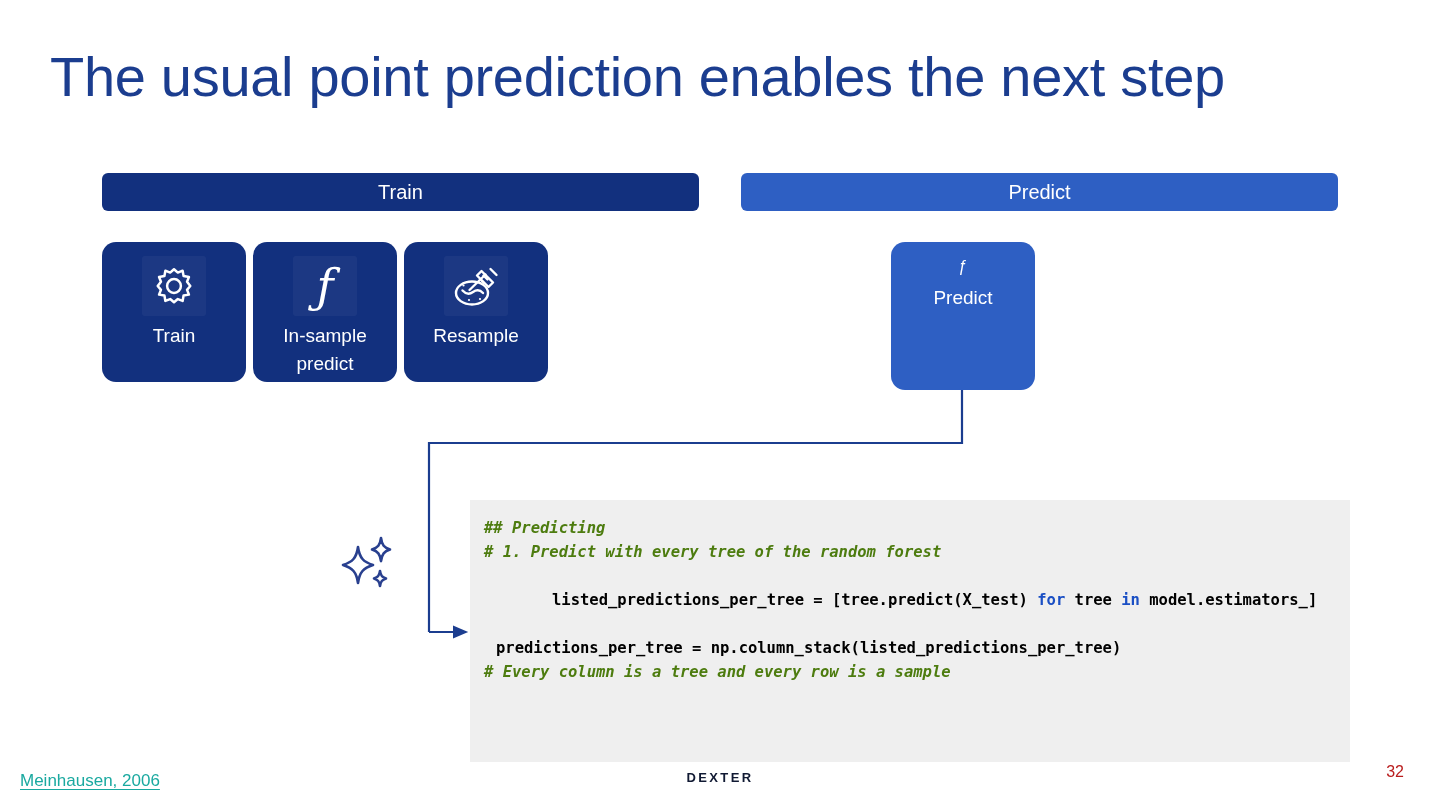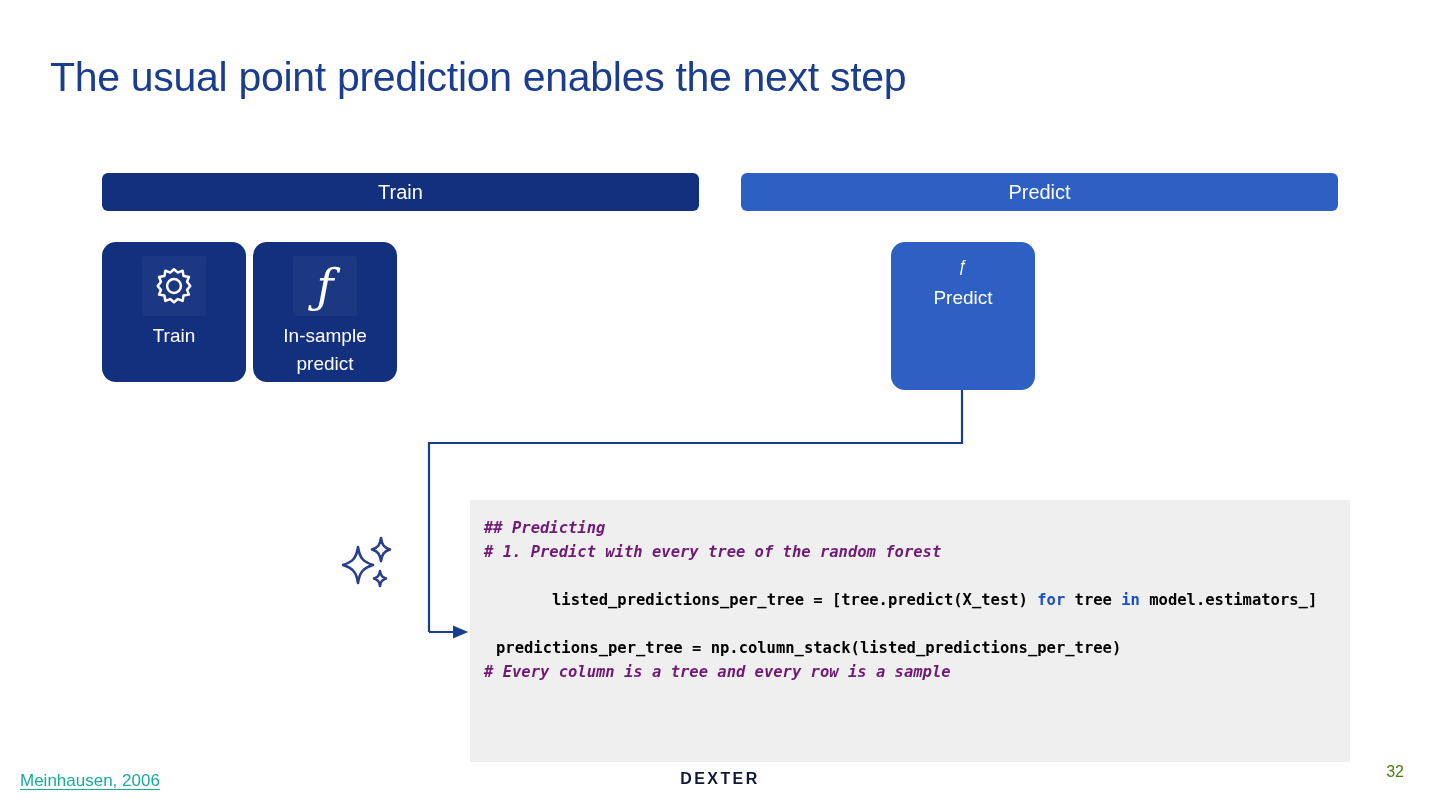--- a/index.html
+++ b/index.html
@@ -17,21 +17,21 @@
   .slide {
     position: absolute;
     inset: 0;
   }
 
   
   .slide-title {
     position: absolute;
     left: 50px;
     top: 48px;
-    font-size: 41px;
+    font-size: 56px;
     line-height: 58px;
     color: #1b3d8f;
     font-weight: 400;
     letter-spacing: -0.3px;
     white-space: nowrap;
   }
 
   
   .phase-bar {
     position: absolute;
@@ -156,21 +156,21 @@
     padding: 16px 14px 0 14px;
   }
   .code-line {
     font-family: "DejaVu Sans Mono", monospace;
     font-size: 15.5px;
     line-height: 24px;
     white-space: pre-wrap;
     word-break: break-word;
   }
   .code-comment {
-    color: #701a75;
+    color: #4d7c0f;
     font-style: italic;
     font-weight: bold;
   }
   .code-stmt {
     color: #000000;
     font-weight: bold;
     margin-left: 12px;
   }
   .kw {
     color: #1a4fc4;
@@ -186,31 +186,31 @@
     color: #1aa9a0;
     text-decoration: underline;
     text-underline-offset: 3px;
   }
   .brand {
     position: absolute;
     left: 0;
     right: 0;
     top: 770px;
     text-align: center;
-    font-size: 16px;
+    font-size: 13px;
     letter-spacing: 2.4px;
     color: #111a33;
     font-weight: bold;
   }
   .page-number {
     position: absolute;
     right: 36px;
     top: 763px;
     font-size: 16px;
-    color: #4d7c0f;
+    color: #b91c1c;
   }
 </style>
 </head>
 <body>
 
 <div class="slide">
 
   <div class="slide-title">The usual point prediction enables the next step</div>
 
   <div class="phase-bar train">
@@ -233,20 +233,37 @@
     </div>
 
     <div class="card">
       <span class="icon-wrap">
         <span class="fglyph">ƒ</span>
       </span>
       <span class="card-label">In-sample predict</span>
     </div>
 
 
+    <div class="card">
+      <span class="icon-wrap">
+        <svg width="52" height="48" viewBox="0 0 52 48" fill="none" stroke="#ffffff" stroke-width="2.4" stroke-linecap="round" stroke-linejoin="round">
+          <ellipse cx="22" cy="31" rx="16" ry="11.5"></ellipse>
+          <path d="M12.5 28.5 q5 5.5 10.5 1.5 t10 1"></path>
+          <circle cx="13.5" cy="23.5" r="1.1" fill="#ffffff" stroke="none"></circle>
+          <circle cx="19" cy="38" r="1.1" fill="#ffffff" stroke="none"></circle>
+          <circle cx="30" cy="37" r="1.1" fill="#ffffff" stroke="none"></circle>
+          <path d="M19.5 28 L35.5 12.5"></path>
+          <path d="M31.5 9 L43 20.5 L38.5 25 L27 13.5 Z"></path>
+          <line x1="40.5" y1="7" x2="46.5" y2="13"></line>
+          <line x1="33.5" y1="13.5" x2="37.5" y2="17.5"></line>
+          <line x1="30" y1="17" x2="34" y2="21"></line>
+        </svg>
+      </span>
+      <span class="card-label">Resample</span>
+    </div>
 
   </div>
 
   <div class="predict-card">
     <span class="icon-wrap">
       <span class="fglyph">ƒ</span>
     </span>
     <span class="card-label">Predict</span>
   </div>
 

